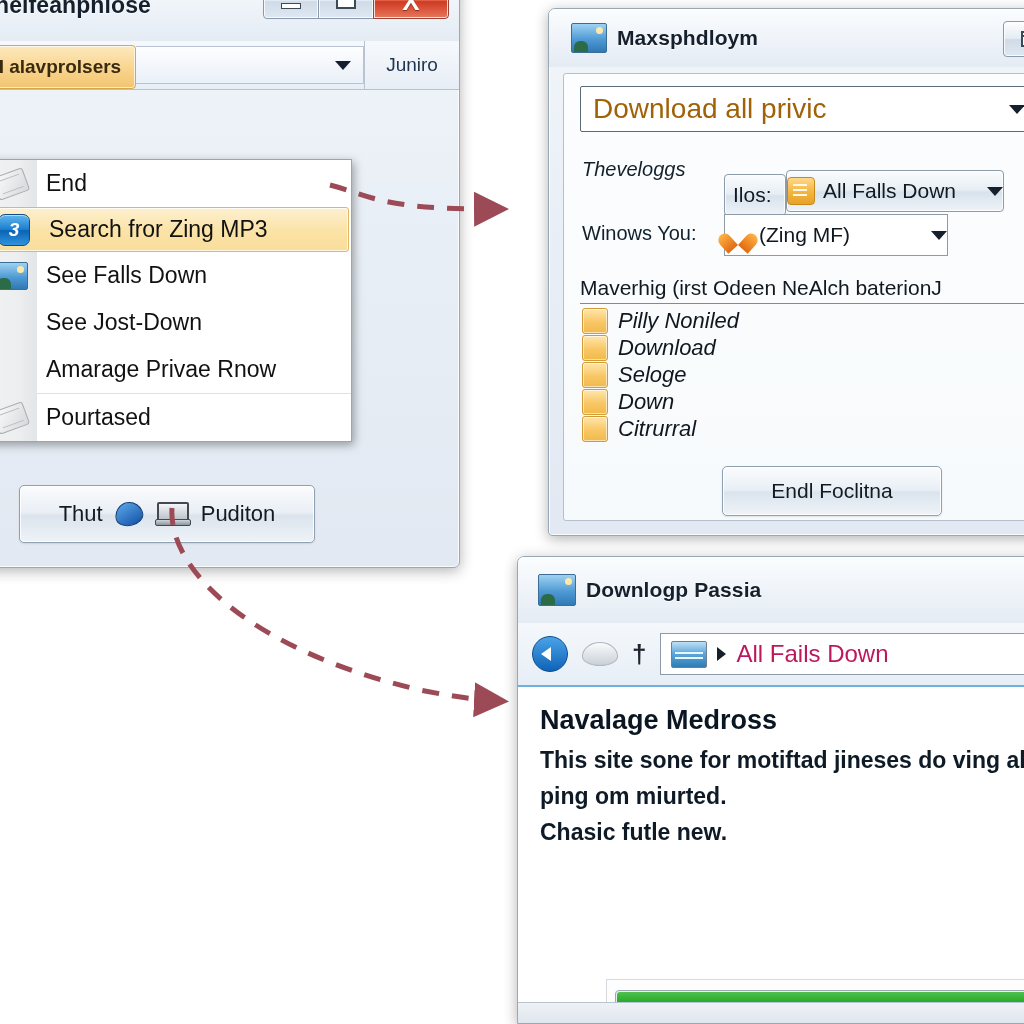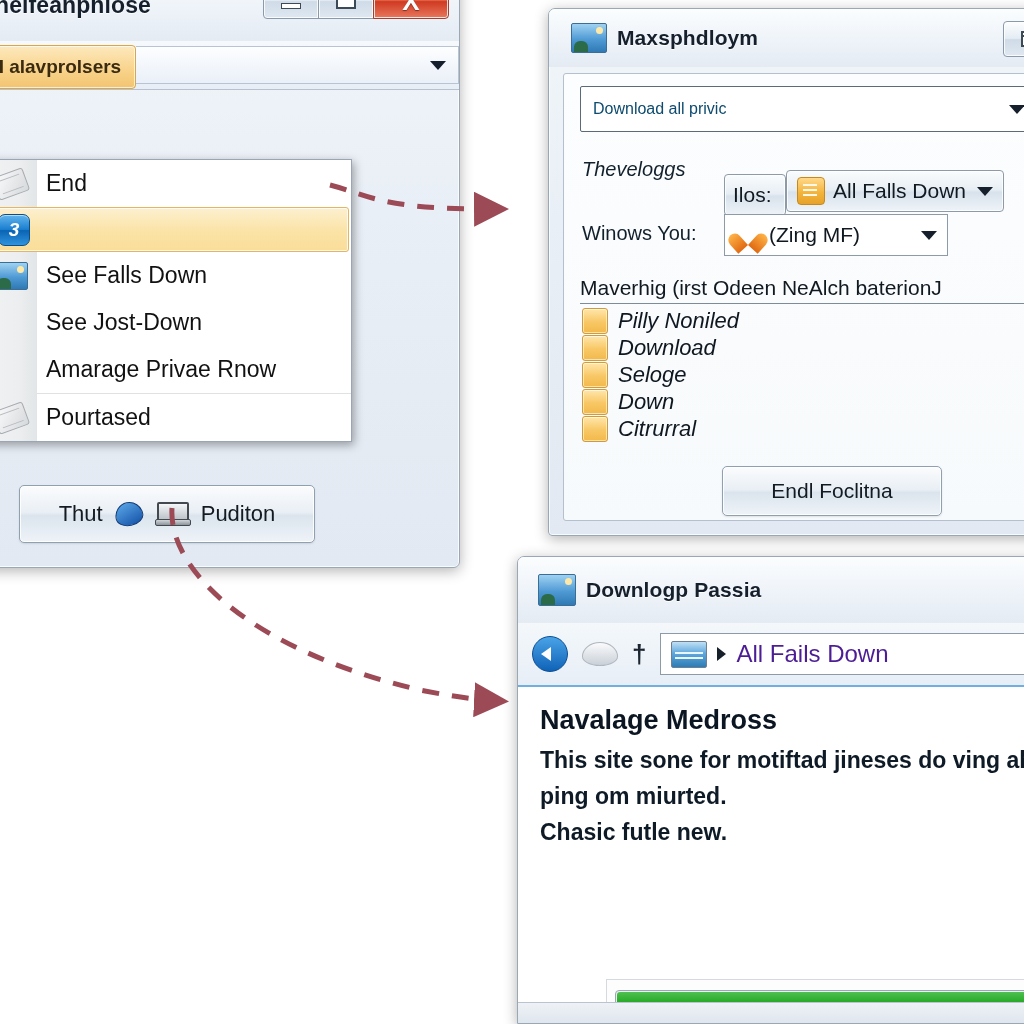--- a/index.html
+++ b/index.html
@@ -150,26 +150,26 @@
   .panel{
     position:absolute;left:14px;right:14px;top:6px;bottom:14px;
     background:linear-gradient(180deg,#fcfdfe 0%,#f7fafc 100%);
     border:1px solid #b4c0cd;border-radius:3px;
   }
   .bigcombo{
     position:absolute;left:16px;top:12px;right:14px;height:46px;
     background:#ffffff;border:1px solid #5b6a79;border-radius:2px;
     display:flex;align-items:center;padding:0 12px;box-sizing:border-box;
   }
-  .bigcombo .v{flex:1;font-size:16px;color:#0c4a6e;white-space:nowrap;}
+  .bigcombo .v{flex:1;font-size:28px;color:#a16207;white-space:nowrap;}
   .sec-head{position:absolute;font-size:20px;color:#12202c;white-space:nowrap;}
   .fld-label{position:absolute;font-size:20px;color:#12202c;white-space:nowrap;}
   .combo-sm{
     position:absolute;height:42px;background:#ffffff;border:1px solid #8d9aa8;
-    display:flex;align-items:center;padding:0 10px;box-sizing:border-box;gap:8px;
+    display:flex;align-items:center;padding:0 0;box-sizing:border-box;gap:8px;
     font-size:21px;color:#101820;white-space:nowrap;
   }
   .combo-sm .caret{margin-left:auto;}
   .combo-grey{
     background:linear-gradient(180deg,#fafcfd 0%,#e7eef4 47%,#d8e2ec 53%,#eef3f8 100%);
     border:1px solid #8d9aa8;border-radius:4px;
     box-shadow:0 0 0 1px rgba(255,255,255,.8) inset;
   }
   .ic-note{width:26px;height:26px;border-radius:4px;
     background:linear-gradient(180deg,#ffd98a 0%,#f4b53d 55%,#e6a12a 100%);
@@ -213,21 +213,21 @@
   .nav-up{font-size:26px;font-weight:bold;color:#1d2630;line-height:1;}
   .crumbbar{
     flex:1;height:42px;background:#ffffff;border:1px solid #8e9aa7;
     display:flex;align-items:center;gap:10px;padding:0 10px;box-sizing:border-box;min-width:0;
   }
   .crumb-ico{width:34px;height:25px;border:1px solid #6d7f90;border-radius:2px;overflow:hidden;
     background:linear-gradient(180deg,#bfe0f5 0%,#5fa8dc 45%,#2d7cb5 100%);position:relative;}
   .crumb-ico:after{content:"";position:absolute;left:3px;top:10px;right:3px;height:2px;background:#eaf6ff;
     box-shadow:0 5px 0 #eaf6ff;}
   .crumb-sep{width:0;height:0;border-top:7px solid transparent;border-bottom:7px solid transparent;border-left:9px solid #16202b;}
-  .crumb-txt{font-size:24px;color:#4c1d95;white-space:nowrap;}
+  .crumb-txt{font-size:24px;color:#be185d;white-space:nowrap;}
   .page{
     position:absolute;left:0;right:0;top:62px;bottom:0;background:#ffffff;
     border-top:2px solid #6fb0e0;padding:18px 0 0 22px;box-sizing:border-box;overflow:hidden;
   }
   .page h2{margin:0 0 10px 0;font-size:27px;color:#0b1622;font-weight:bold;white-space:nowrap;}
   .page p{margin:0 0 8px 0;font-size:23px;color:#0e1a26;line-height:1.22;font-weight:bold;}
   .progwrap{
     position:absolute;left:88px;top:292px;width:420px;height:100px;
     border:1px solid #d6dade;background:#fdfdfd;
   }
@@ -270,36 +270,38 @@
       </div>
     </div>
 
     <div class="win-body">
 
       <div class="tabstrip">
         <div class="addrtab">tfI alavprolsers</div>
         <div class="addrfield">
           <span class="caret-dn"></span>
         </div>
+        <div class="addrgo">Juniro</div>
       </div>
 
       <div class="ctxmenu">
         <div class="ctx-gutter"></div>
 
         <div class="ctxitem">
           <span class="ico">
               <i class="ic-tag"></i>
             </span>
           <span class="lbl">End</span>
         </div>
 
         <div class="ctxitem sel">
           <span class="ico">
               <i class="ic-blue3">3</i>
             </span>
+          <span class="lbl">Search fror Zing MP3</span>
         </div>
 
         <div class="ctxitem">
           <span class="ico">
               <i class="ic-pic"></i>
             </span>
           <span class="lbl">See Falls Down</span>
         </div>
 
         <div class="ctxitem">

